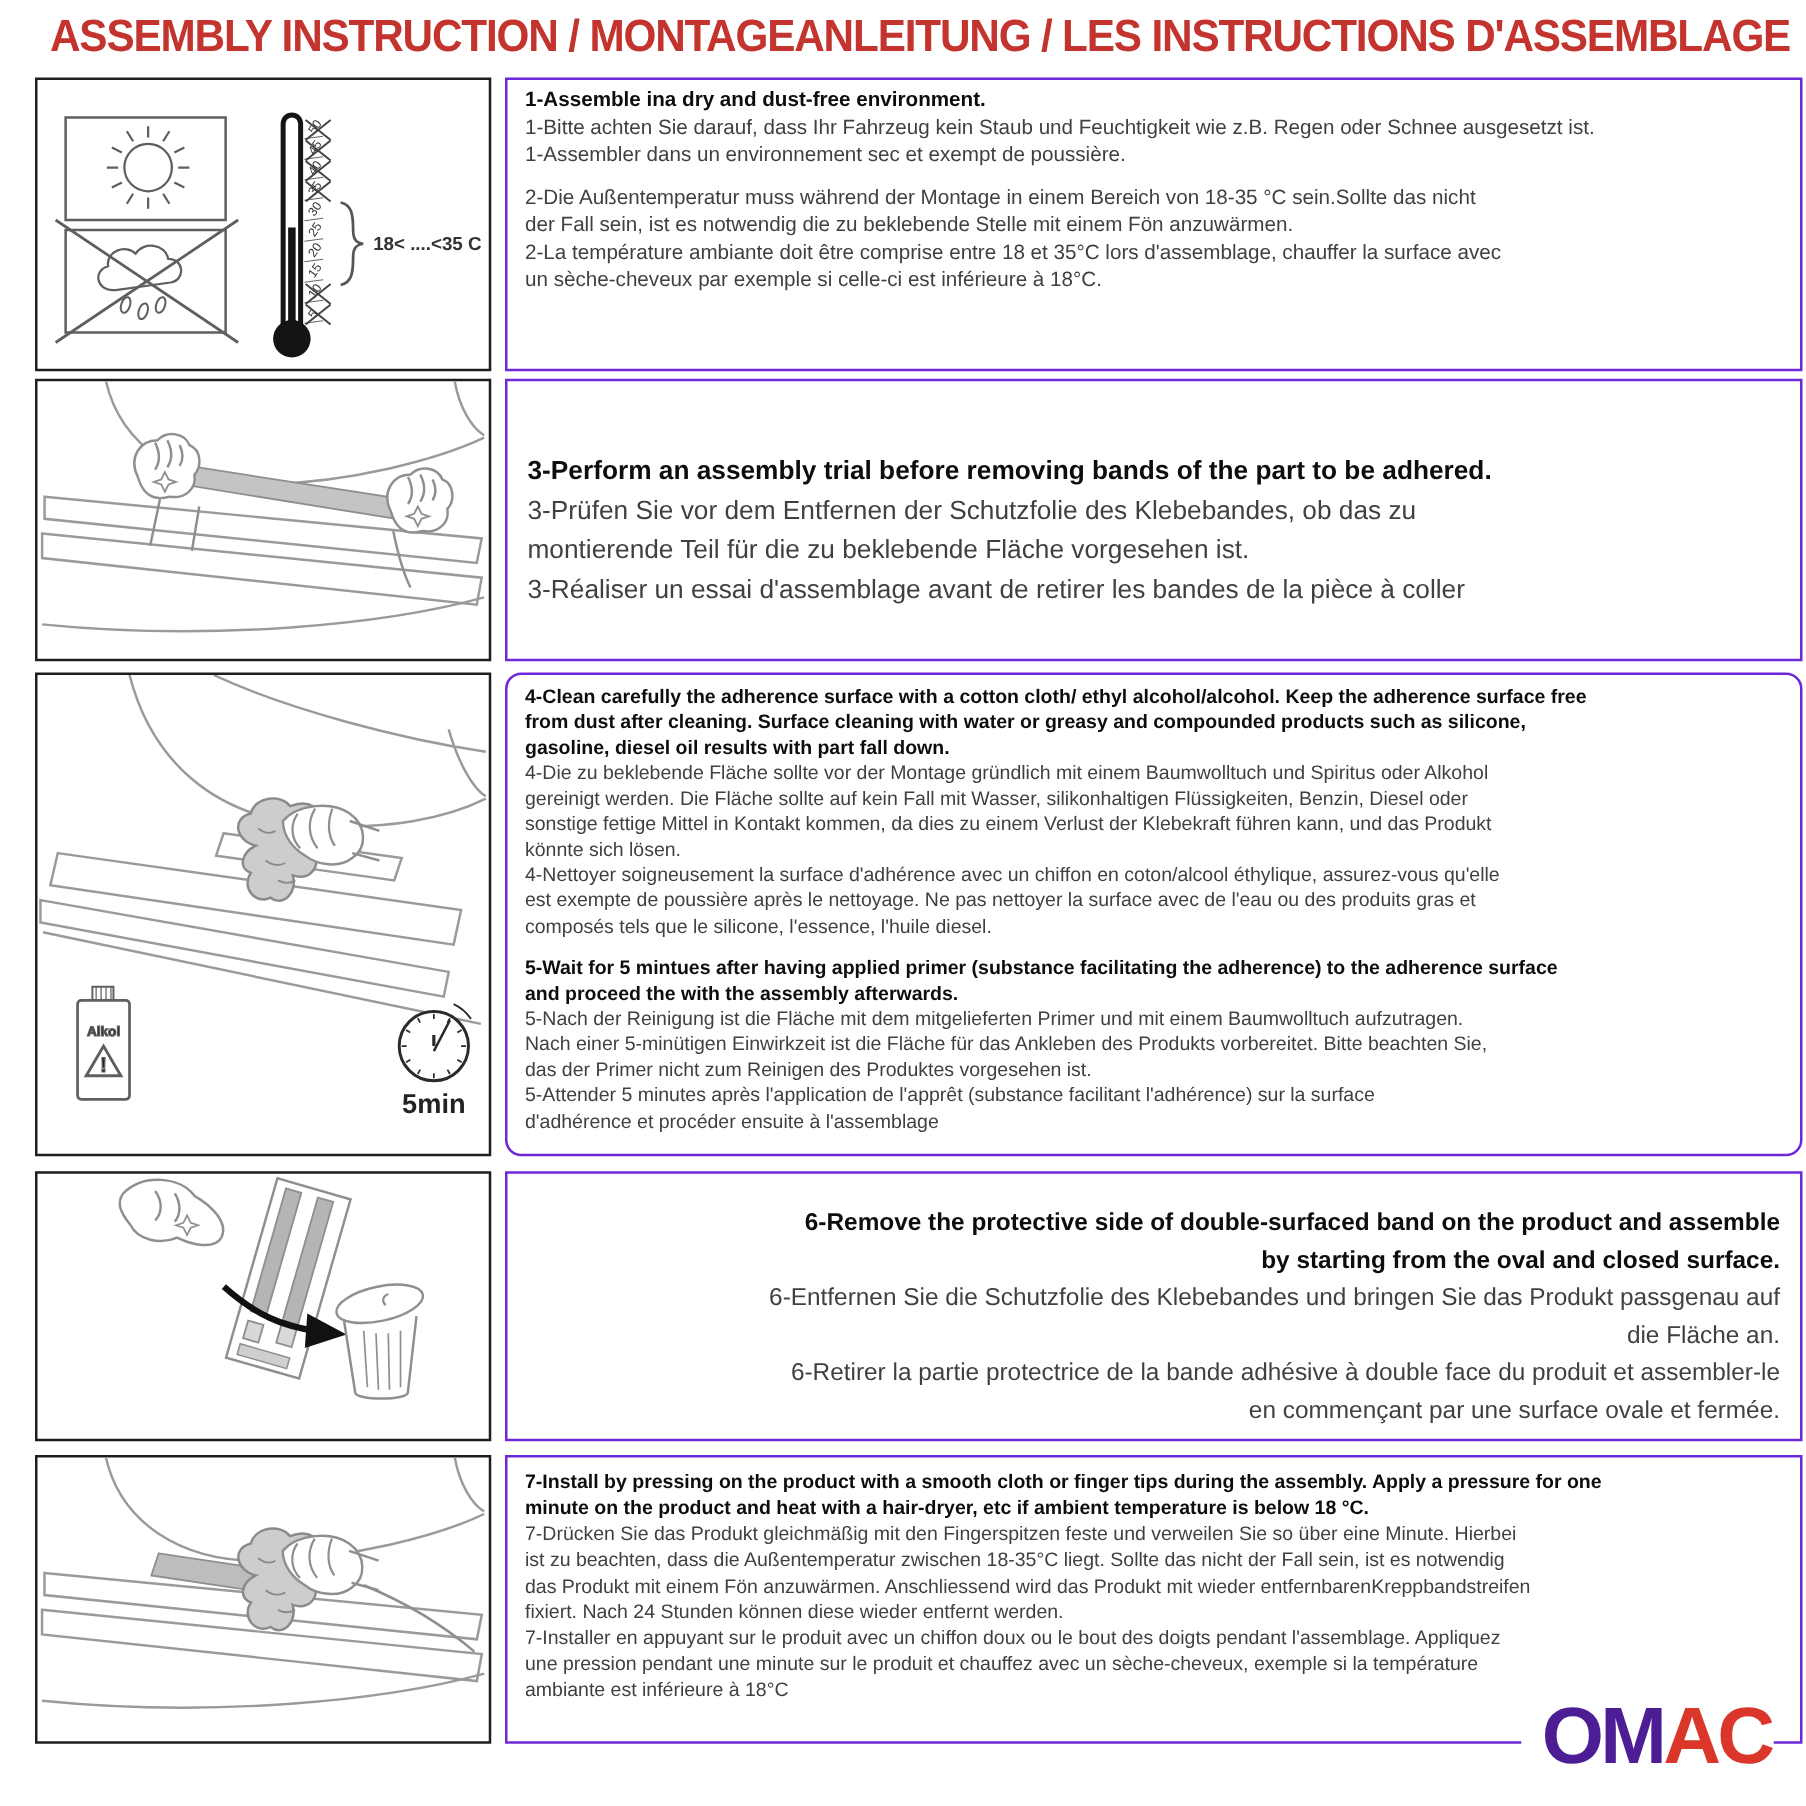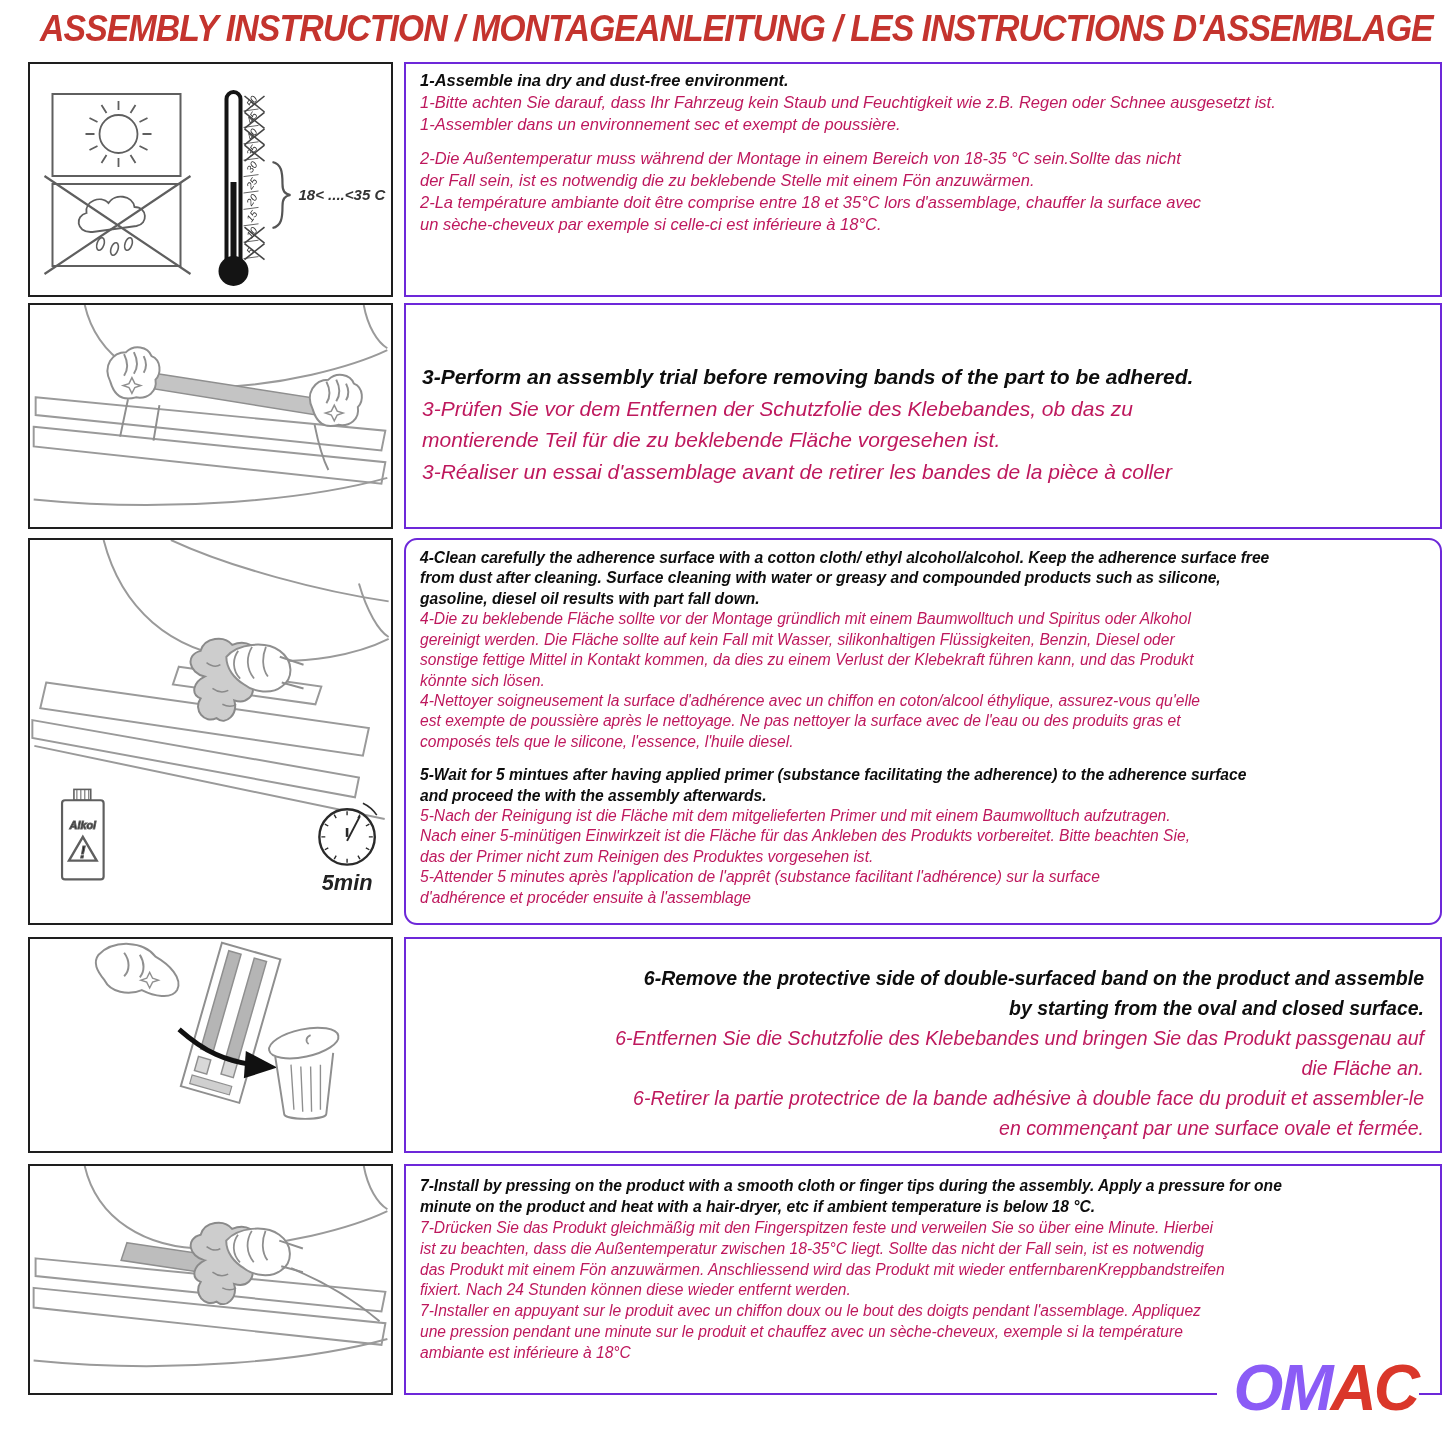--- a/index.html
+++ b/index.html
@@ -1,17 +1,17 @@
 <!DOCTYPE html>
 <html><head>
 <meta charset="utf-8">
 <style>
   html,body{margin:0;padding:0;background:#ffffff;}
   #page{position:relative;width:1445px;height:1445px;background:#fff;
-        font-family:"Liberation Sans",sans-serif;color:#161616;overflow:hidden;font-style:italic;}
+        font-family:"Liberation Sans",sans-serif;color:#161616;overflow:hidden;}
 
   
   #title{position:absolute;left:40px;top:8px;font-size:36px;font-weight:bold;
          color:#c4342e;letter-spacing:-1px;white-space:nowrap;
          transform:scaleX(0.94);transform-origin:left center;}
 
   
   .row{position:absolute;left:0;width:1445px;}
   .illus{position:absolute;left:28px;width:365px;border:2px solid #1e1e1e;background:#fff;box-sizing:border-box;}
   .txtbox{position:absolute;left:404px;width:1038px;border:2px solid #6d28d9;background:#fff;box-sizing:border-box;}
@@ -22,40 +22,40 @@
   #row3{top:538px;height:387px}  #row3 .illus,#row3 .txtbox{height:387px}
   #row4{top:937px;height:216px}  #row4 .illus,#row4 .txtbox{height:216px}
   #row5{top:1164px;height:231px} #row5 .illus,#row5 .txtbox{height:231px}
 
   #row1 .txtbox{padding:6px 14px;}
   #row2 .txtbox{padding:56px 16px 0;}
   #row3 .txtbox{padding:8px 14px;border-radius:13px;}
   #row4 .txtbox{padding:24px 16px 0;}
   #row5 .txtbox{padding:10px 14px;}
 
-  .para{margin:0;white-space:pre-line;color:#be185d;}
+  .para{margin:0;white-space:pre-line;color:#404040;}
   .para.bold{font-weight:700;color:#0d0d0d;}
   .para.spacer{height:13px;}
   .s1 .para{font-size:16.5px;line-height:1.32;}
   .s2 .para{font-size:21px;line-height:1.5;}
   .s3 .para{font-size:15.6px;line-height:1.31;}
   .s4 .para{font-size:19.5px;line-height:1.54;text-align:right;}
   .s5 .para{font-size:15.6px;line-height:1.34;}
 
   
   .tick-num{font-size:10px;fill:#333;font-family:"Liberation Sans",sans-serif;}
   .tick-x{stroke:#444;stroke-width:1.6;}
   .range-label{font-size:15px;font-weight:bold;fill:#333;font-family:"Liberation Sans",sans-serif;}
   .small-label{font-family:"Liberation Sans",sans-serif;font-weight:bold;fill:#222;}
 
   
   #logo{position:absolute;top:1354px;right:26px;z-index:5;background:#fff;
         padding:2px 2px 6px 16px;font-weight:bold;font-size:64px;line-height:1;
         letter-spacing:-3px;font-family:"Liberation Sans",sans-serif;}
-  #logo .lb{color:#8b5cf6;} #logo .lr{color:#da372a;}
+  #logo .lb{color:#4c1d95;} #logo .lr{color:#da372a;}
 </style>
 </head>
 <body>
 
 <div id="page">
 
   <div id="title">ASSEMBLY INSTRUCTION / MONTAGEANLEITUNG / LES INSTRUCTIONS D'ASSEMBLAGE</div>
 
   <svg width="0" height="0" style="position:absolute" aria-hidden="true">
     <defs>

